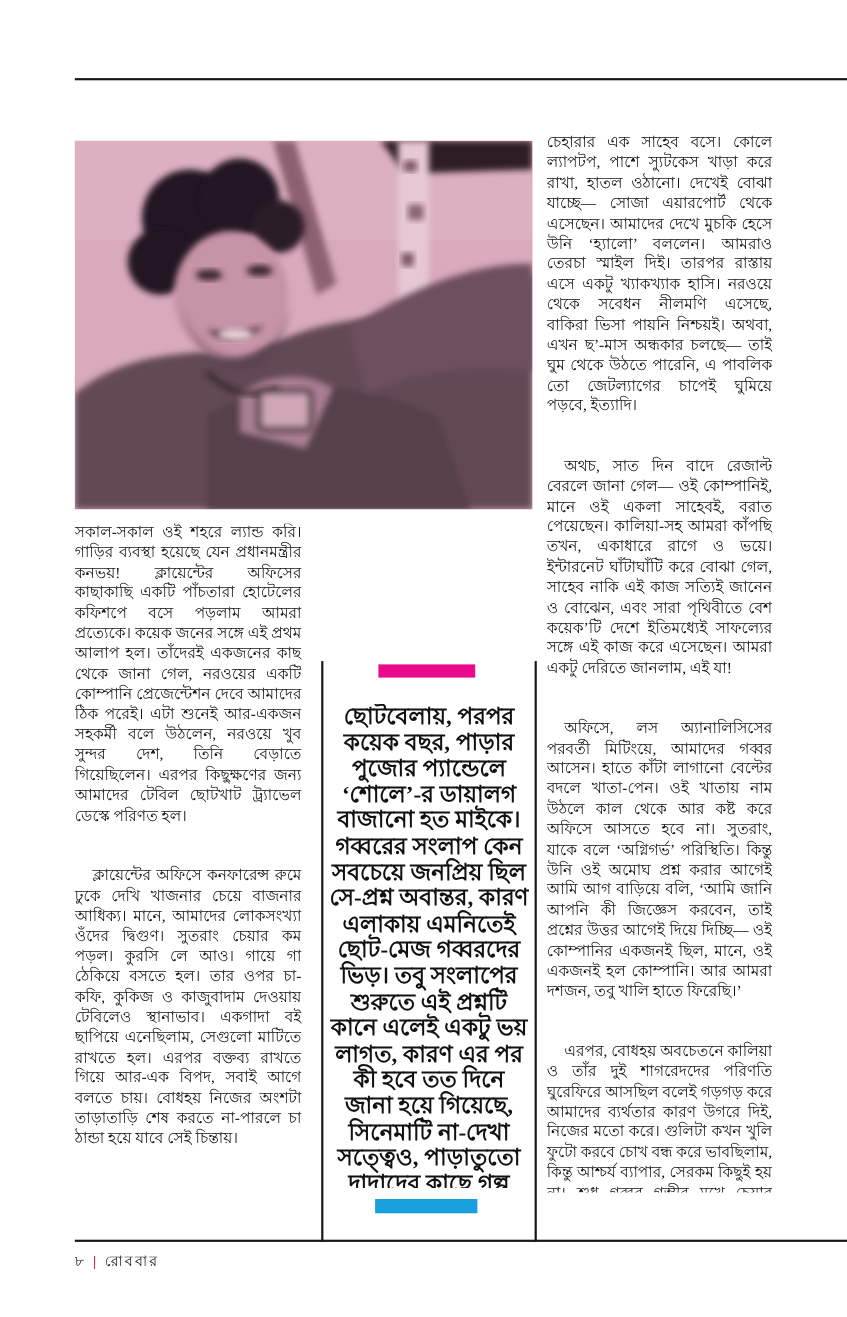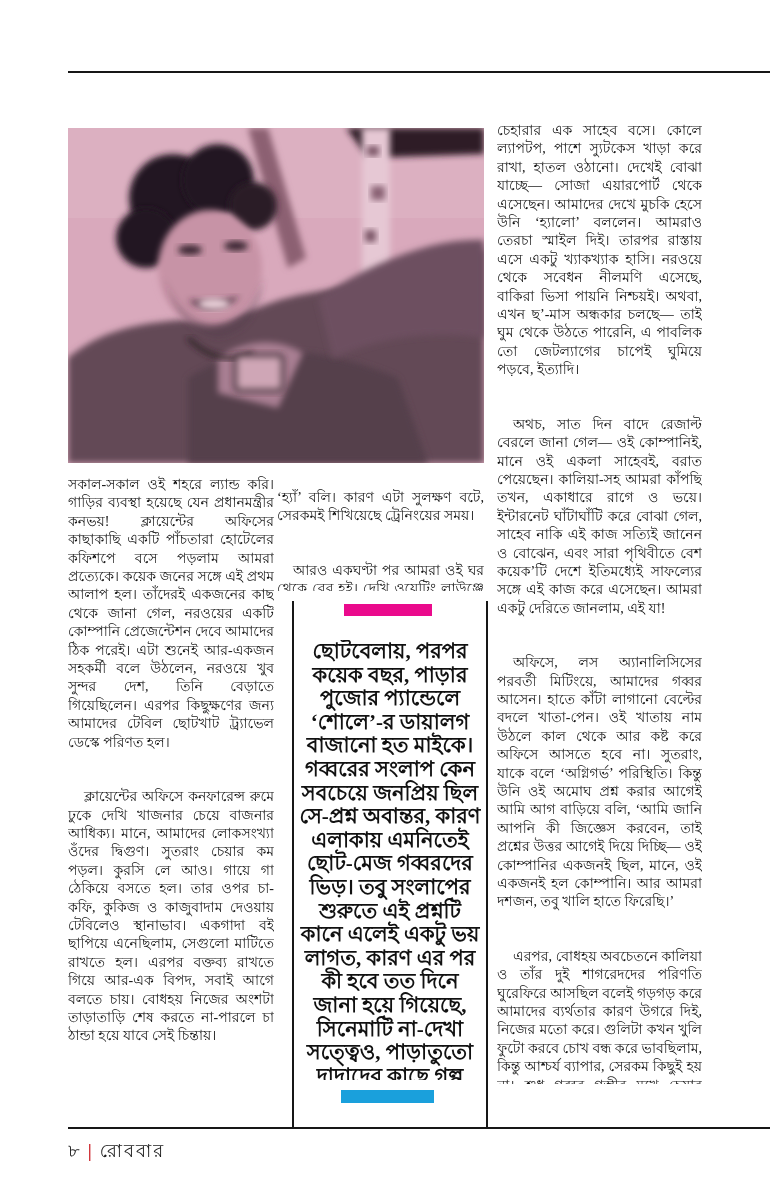--- a/index.html
+++ b/index.html
@@ -31,21 +31,21 @@
   .accent-bar{position:absolute;}
   .bar-magenta{left:344px;top:604px;width:88px;height:12px;}
   .bar-blue{left:341px;top:1090px;width:93px;height:13px;}
 
   .pullquote{
     position:absolute;left:299px;top:640px;width:182px;height:440px;overflow:hidden;
     font-weight:bold;font-size:21px;line-height:23.6px;text-align:center;color:#111;
   }
 
   .footer{
-    position:absolute;left:68px;top:1137px;font-size:18px;letter-spacing:2px;color:#1a1a1a;
+    position:absolute;left:68px;top:1137px;font-size:13px;letter-spacing:2px;color:#1a1a1a;
     font-family:"Liberation Serif","DejaVu Serif",serif;
   }
   .footer .sep{padding:0 6px;font-weight:bold;}
 </style>
 </head>
 <body>
 
 <div class="page">
 
   <div class="rule top-rule"></div>
@@ -95,24 +95,20 @@
       <rect x="168" y="228" width="46" height="34" rx="3" fill="#cfa6b6" stroke="#2e2028" stroke-width="4" filter="url(#soft)"></rect>
     </svg>
   </figure>
 
   <div class="textcol col-left">
     <p>সকাল-সকাল ওই শহরে ল্যান্ড করি। গাড়ির ব্যবস্থা হয়েছে যেন প্রধানমন্ত্রীর কনভয়! ক্লায়েন্টের অফিসের কাছাকাছি একটি পাঁচতারা হোটেলের কফিশপে বসে পড়লাম আমরা প্রত্যেকে। কয়েক জনের সঙ্গে এই প্রথম আলাপ হল। তাঁদেরই একজনের কাছ থেকে জানা গেল, নরওয়ের একটি কোম্পানি প্রেজেন্টেশন দেবে আমাদের ঠিক পরেই। এটা শুনেই আর-একজন সহকর্মী বলে উঠলেন, নরওয়ে খুব সুন্দর দেশ, তিনি বেড়াতে গিয়েছিলেন। এরপর কিছুক্ষণের জন্য আমাদের টেবিল ছোটখাট ট্র্যাভেল ডেস্কে পরিণত হল।</p>
     <p class="indent">ক্লায়েন্টের অফিসে কনফারেন্স রুমে ঢুকে দেখি খাজনার চেয়ে বাজনার আধিক্য। মানে, আমাদের লোকসংখ্যা ওঁদের দ্বিগুণ। সুতরাং চেয়ার কম পড়ল। কুরসি লে আও। গায়ে গা ঠেকিয়ে বসতে হল। তার ওপর চা-কফি, কুকিজ ও কাজুবাদাম দেওয়ায় টেবিলেও স্থানাভাব। একগাদা বই ছাপিয়ে এনেছিলাম, সেগুলো মাটিতে রাখতে হল। এরপর বক্তব্য রাখতে গিয়ে আর-এক বিপদ, সবাই আগে বলতে চায়। বোধহয় নিজের অংশটা তাড়াতাড়ি শেষ করতে না-পারলে চা ঠান্ডা হয়ে যাবে সেই চিন্তায়।</p>
     <p class="indent">সুতরাং আমরা যে-যার মতো এলোপাথাড়ি বন্দুক চালাতে থাকলাম। টেবিলের উল্টোদিকের কর্তা-ব্যক্তিরা গম্ভীর মুখে বসে থাকেন, মাঝেমাঝে মুখ একটু ফাঁক করে একটা করে কাজু চালান দেন। প্রায় ঘণ্টাখানেক এই নাটক চলার পর ওঁরা একরকম বাধ্য হয়েই আমাদের লাঞ্চ খেতে অনুরোধ করলেন। সঙ্গে-সঙ্গে</p>
   </div>
 
-  <div class="textcol col-mid-top">
-    <p>‘হ্যাঁ’ বলি। কারণ এটা সুলক্ষণ বটে, সেরকমই শিখিয়েছে ট্রেনিংয়ের সময়।</p>
-    <p class="indent">আরও একঘণ্টা পর আমরা ওই ঘর থেকে বের হই। দেখি ওয়েটিং লাউঞ্জে স্যুট-টাই পরে ফ্যাটফেটে ফরসা সিঁড়িঙ্গে</p>
-  </div>
 
   <div class="col-divider divider-left"></div>
   <div class="col-divider divider-right"></div>
   <div class="accent-bar bar-magenta" style="background:#ea0a8c"></div>
   <div class="pullquote">ছোটবেলায়, পরপর কয়েক বছর, পাড়ার পুজোর প্যান্ডেলে ‘শোলে’-র ডায়ালগ বাজানো হত মাইকে। গব্বরের সংলাপ কেন সবচেয়ে জনপ্রিয় ছিল সে-প্রশ্ন অবান্তর, কারণ এলাকায় এমনিতেই ছোট-মেজ গব্বরদের ভিড়। তবু সংলাপের শুরুতে এই প্রশ্নটি কানে এলেই একটু ভয় লাগত, কারণ এর পর কী হবে তত দিনে জানা হয়ে গিয়েছে, সিনেমাটি না-দেখা সত্ত্বেও, পাড়াতুতো দাদাদের কাছে গল্প শুনে।</div>
   <div class="accent-bar bar-blue" style="background:#1aa0dc"></div>
 
   <div class="textcol col-right">
     <p>চেহারার এক সাহেব বসে। কোলে ল্যাপটপ, পাশে স্যুটকেস খাড়া করে রাখা, হাতল ওঠানো। দেখেই বোঝা যাচ্ছে— সোজা এয়ারপোর্ট থেকে এসেছেন। আমাদের দেখে মুচকি হেসে উনি ‘হ্যালো’ বললেন। আমরাও তেরচা স্মাইল দিই। তারপর রাস্তায় এসে একটু খ্যাকখ্যাক হাসি। নরওয়ে থেকে সবেধন নীলমণি এসেছে, বাকিরা ভিসা পায়নি নিশ্চয়ই। অথবা, এখন ছ’-মাস অন্ধকার চলছে— তাই ঘুম থেকে উঠতে পারেনি, এ পাবলিক তো জেটল্যাগের চাপেই ঘুমিয়ে পড়বে, ইত্যাদি।</p>
     <p class="indent">অথচ, সাত দিন বাদে রেজাল্ট বেরলে জানা গেল— ওই কোম্পানিই, মানে ওই একলা সাহেবই, বরাত পেয়েছেন। কালিয়া-সহ আমরা কাঁপছি তখন, একাধারে রাগে ও ভয়ে। ইন্টারনেট ঘাঁটাঘাঁটি করে বোঝা গেল, সাহেব নাকি এই কাজ সত্যিই জানেন ও বোঝেন, এবং সারা পৃথিবীতে বেশ কয়েক’টি দেশে ইতিমধ্যেই সাফল্যের সঙ্গে এই কাজ করে এসেছেন। আমরা একটু দেরিতে জানলাম, এই যা!</p>

